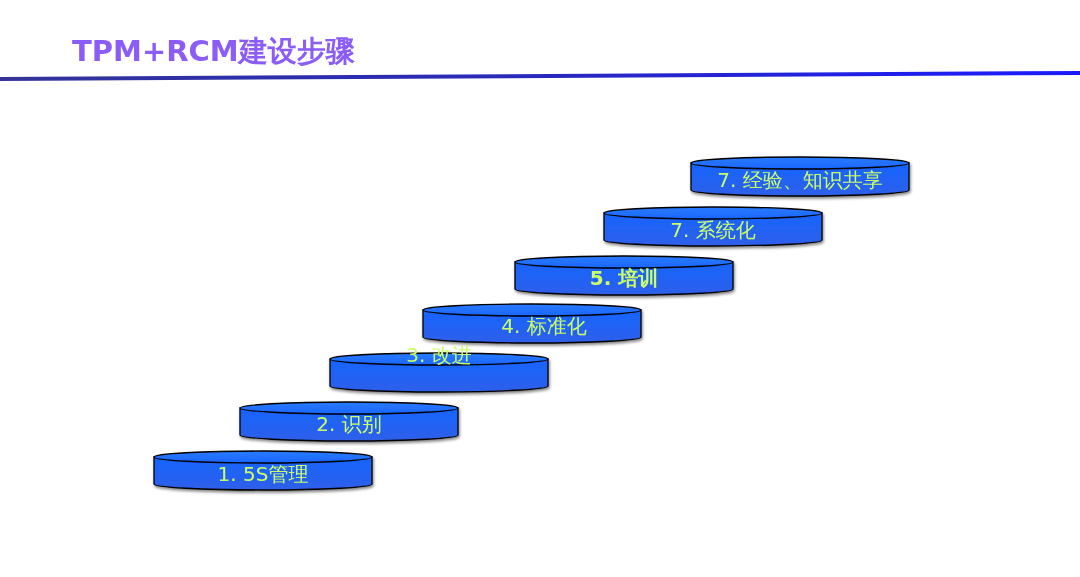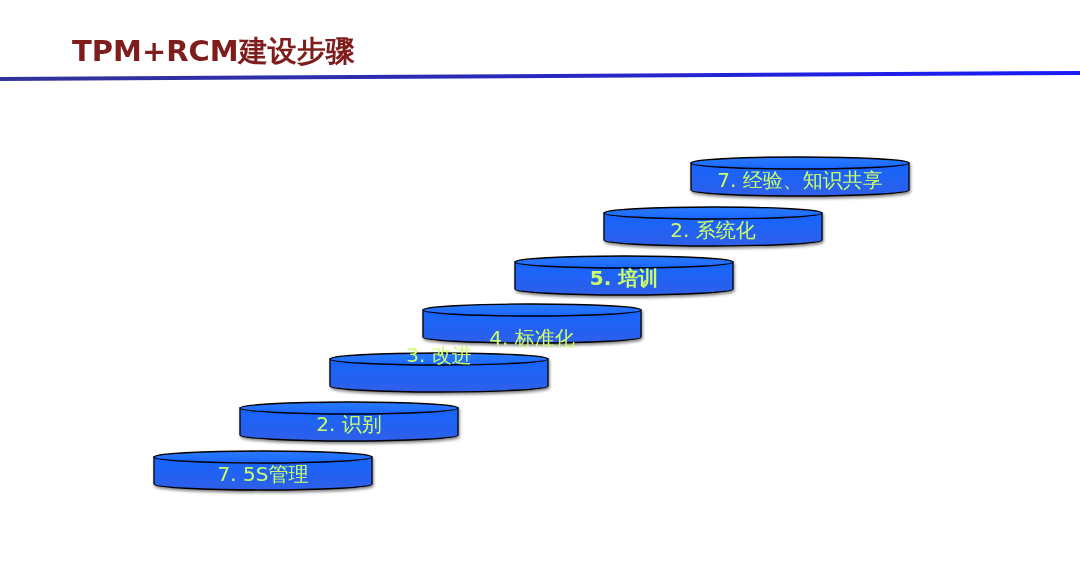--- a/index.html
+++ b/index.html
@@ -13,21 +13,21 @@
       position: relative;
       overflow: hidden;
       font-family: "DejaVu Sans", "Liberation Sans", sans-serif;
     }
     .slide-title {
       position: absolute;
       left: 72px;
       top: 32px;
       font-size: 29px;
       font-weight: bold;
-      color: #7f1d1d;
+      color: #8b5cf6;
       letter-spacing: 0px;
       white-space: nowrap;
       line-height: 38px;
     }
     .title-rule {
       position: absolute;
       left: 0;
       top: 0;
       width: 1080px;
       height: 100px;
@@ -112,19 +112,19 @@
   <g filter="url(#shadow)" transform="translate(604,207)">
     <path d="M0,6 L0,33 A109,6 0 0 0 218,33 L218,6 Z" fill="url(#sideGrad)" stroke="#000" stroke-width="1.3"></path>
     <ellipse cx="109" cy="6" rx="109" ry="6" fill="url(#topGrad)" stroke="#000" stroke-width="1.3"></ellipse>
   </g>
   <g filter="url(#shadow)" transform="translate(691,157)">
     <path d="M0,6 L0,33 A109,6 0 0 0 218,33 L218,6 Z" fill="url(#sideGrad)" stroke="#000" stroke-width="1.3"></path>
     <ellipse cx="109" cy="6" rx="109" ry="6" fill="url(#topGrad)" stroke="#000" stroke-width="1.3"></ellipse>
   </g>
 </svg>
 
-<div class="step-label" style="left:154px; top:462px;">7. 5S管理</div>
+<div class="step-label" style="left:154px; top:462px;">1. 5S管理</div>
 <div class="step-label" style="left:240px; top:412px;">2. 识别</div>
 <div class="step-label" style="left:330px; top:343px;">3. 改进</div>
-<div class="step-label" style="left:423px; top:326px;">4. 标准化</div>
+<div class="step-label" style="left:423px; top:314px;padding-left:12px;">4. 标准化</div>
 <div class="step-label" style="left:515px; top:266px;font-weight:bold;">5. 培训</div>
-<div class="step-label" style="left:604px; top:218px;">2. 系统化</div>
+<div class="step-label" style="left:604px; top:218px;">7. 系统化</div>
 <div class="step-label" style="left:691px; top:168px;">7. 经验、知识共享</div>
 
 </body></html>

